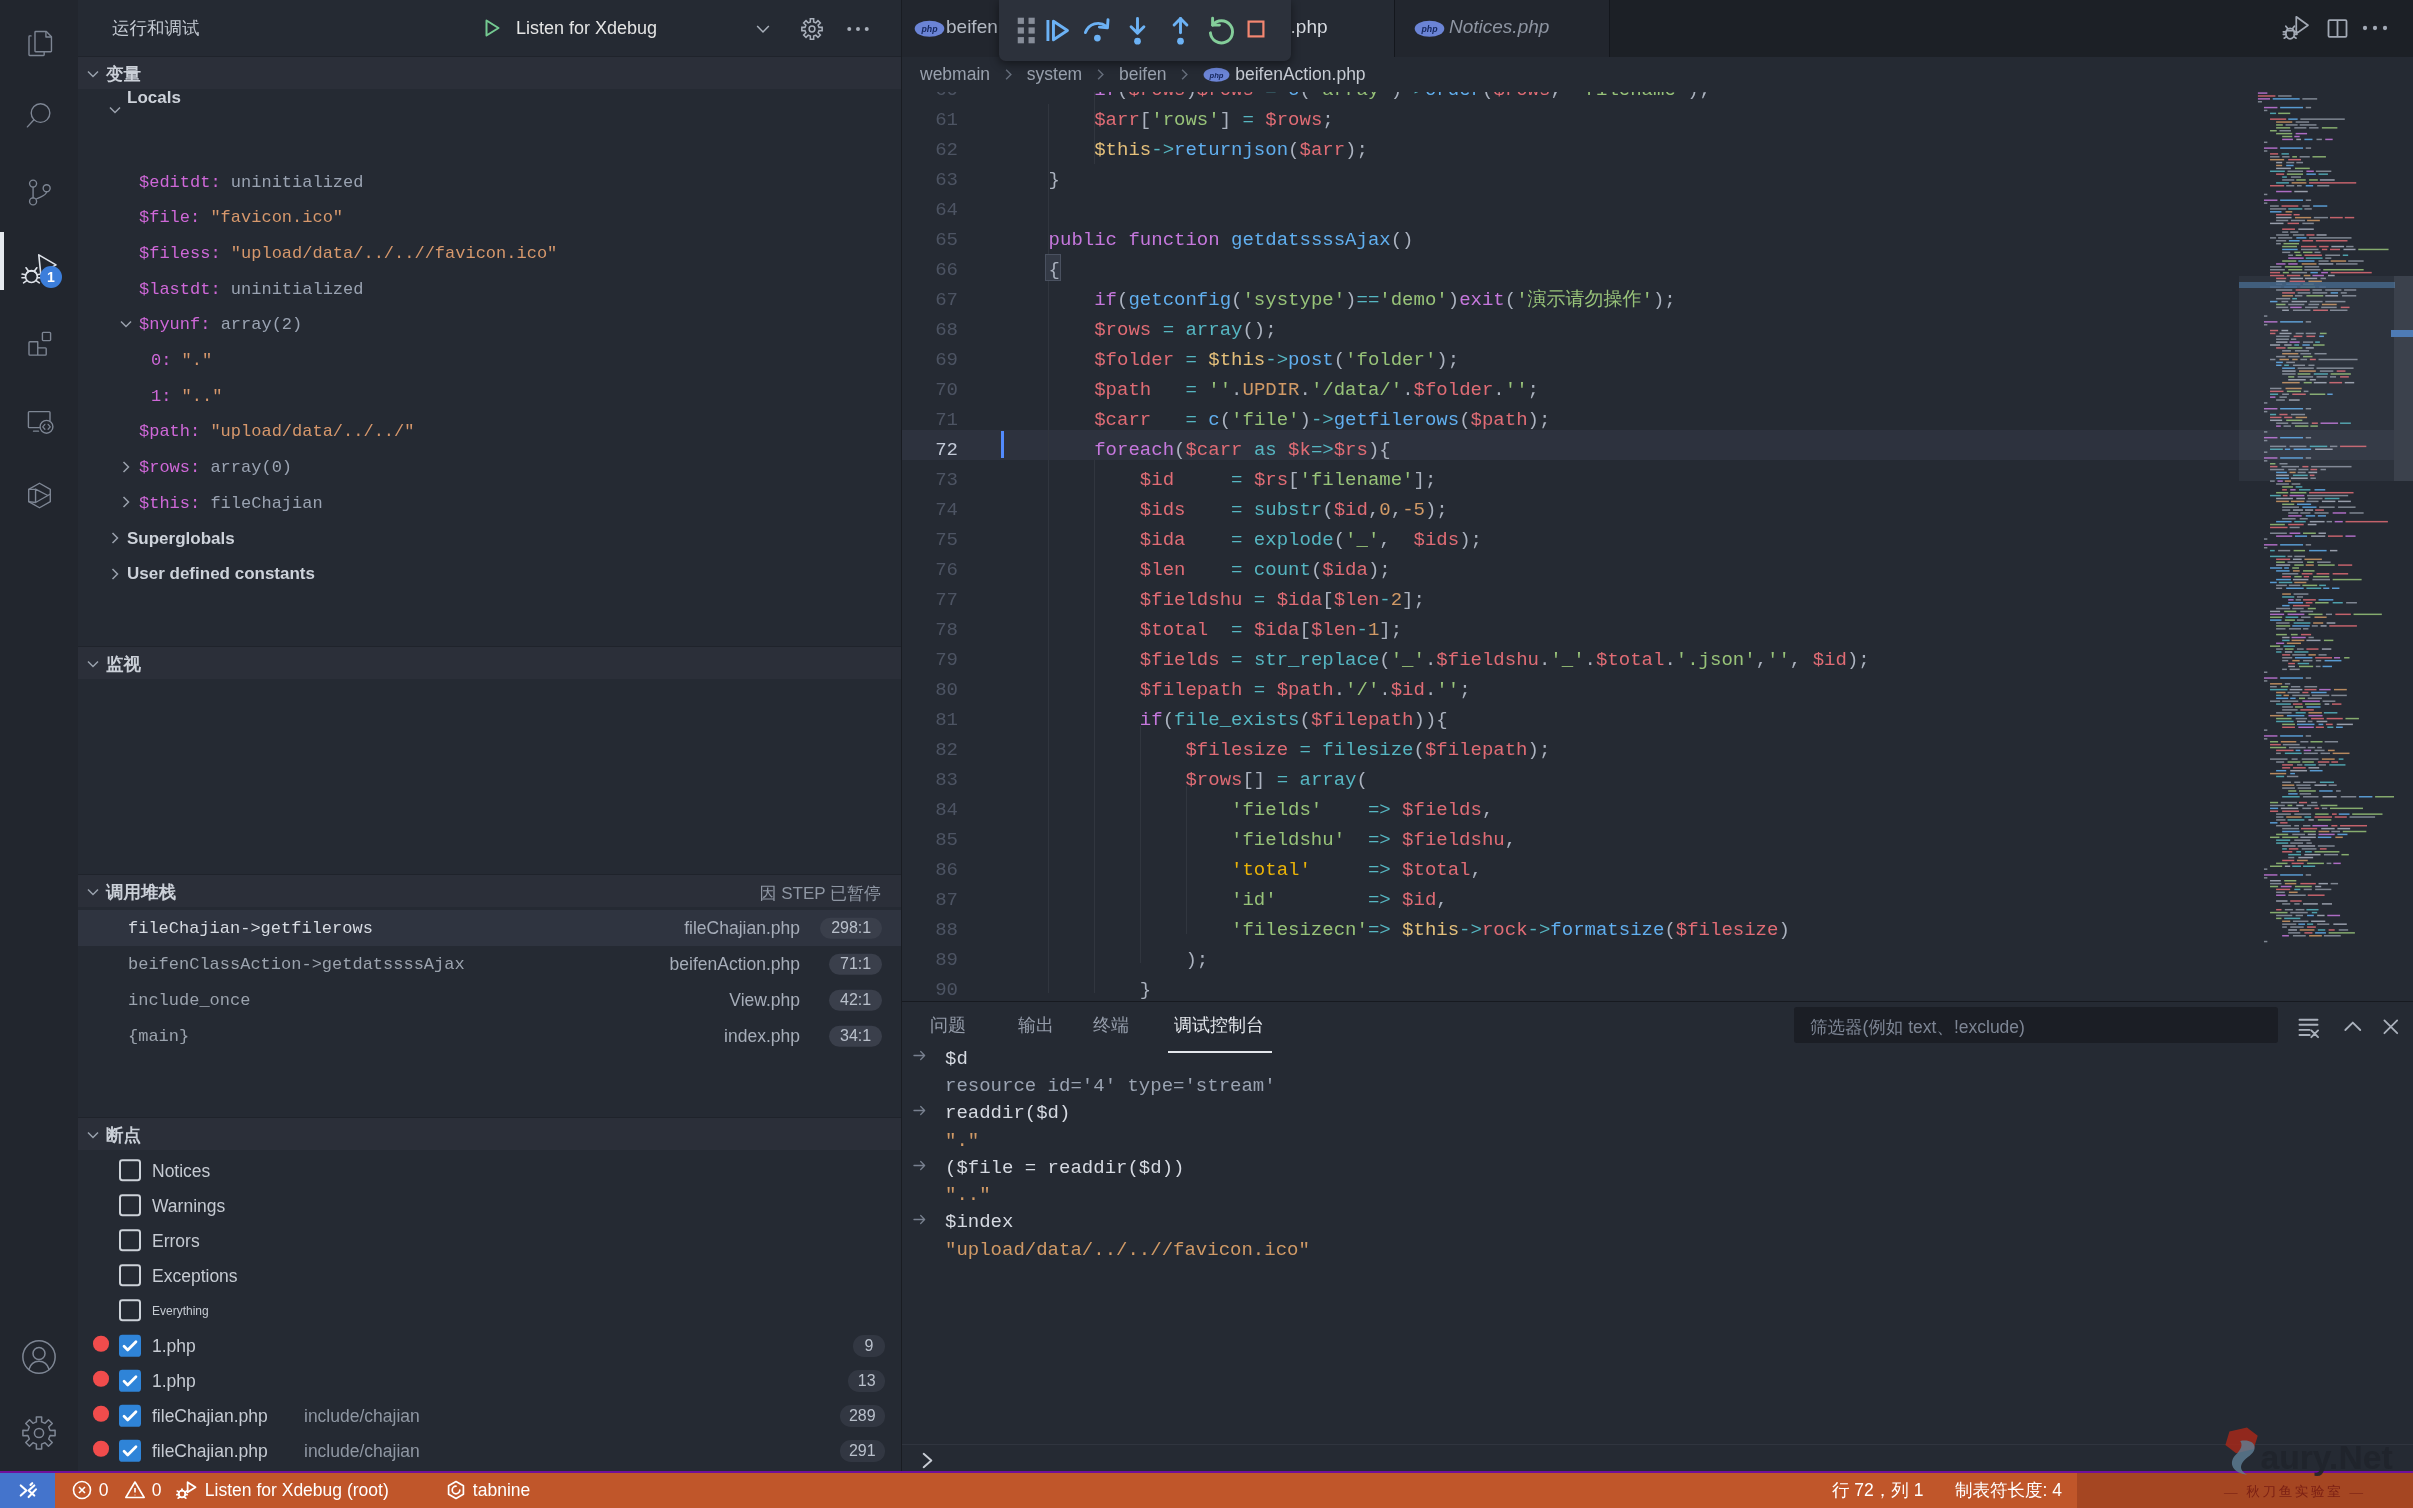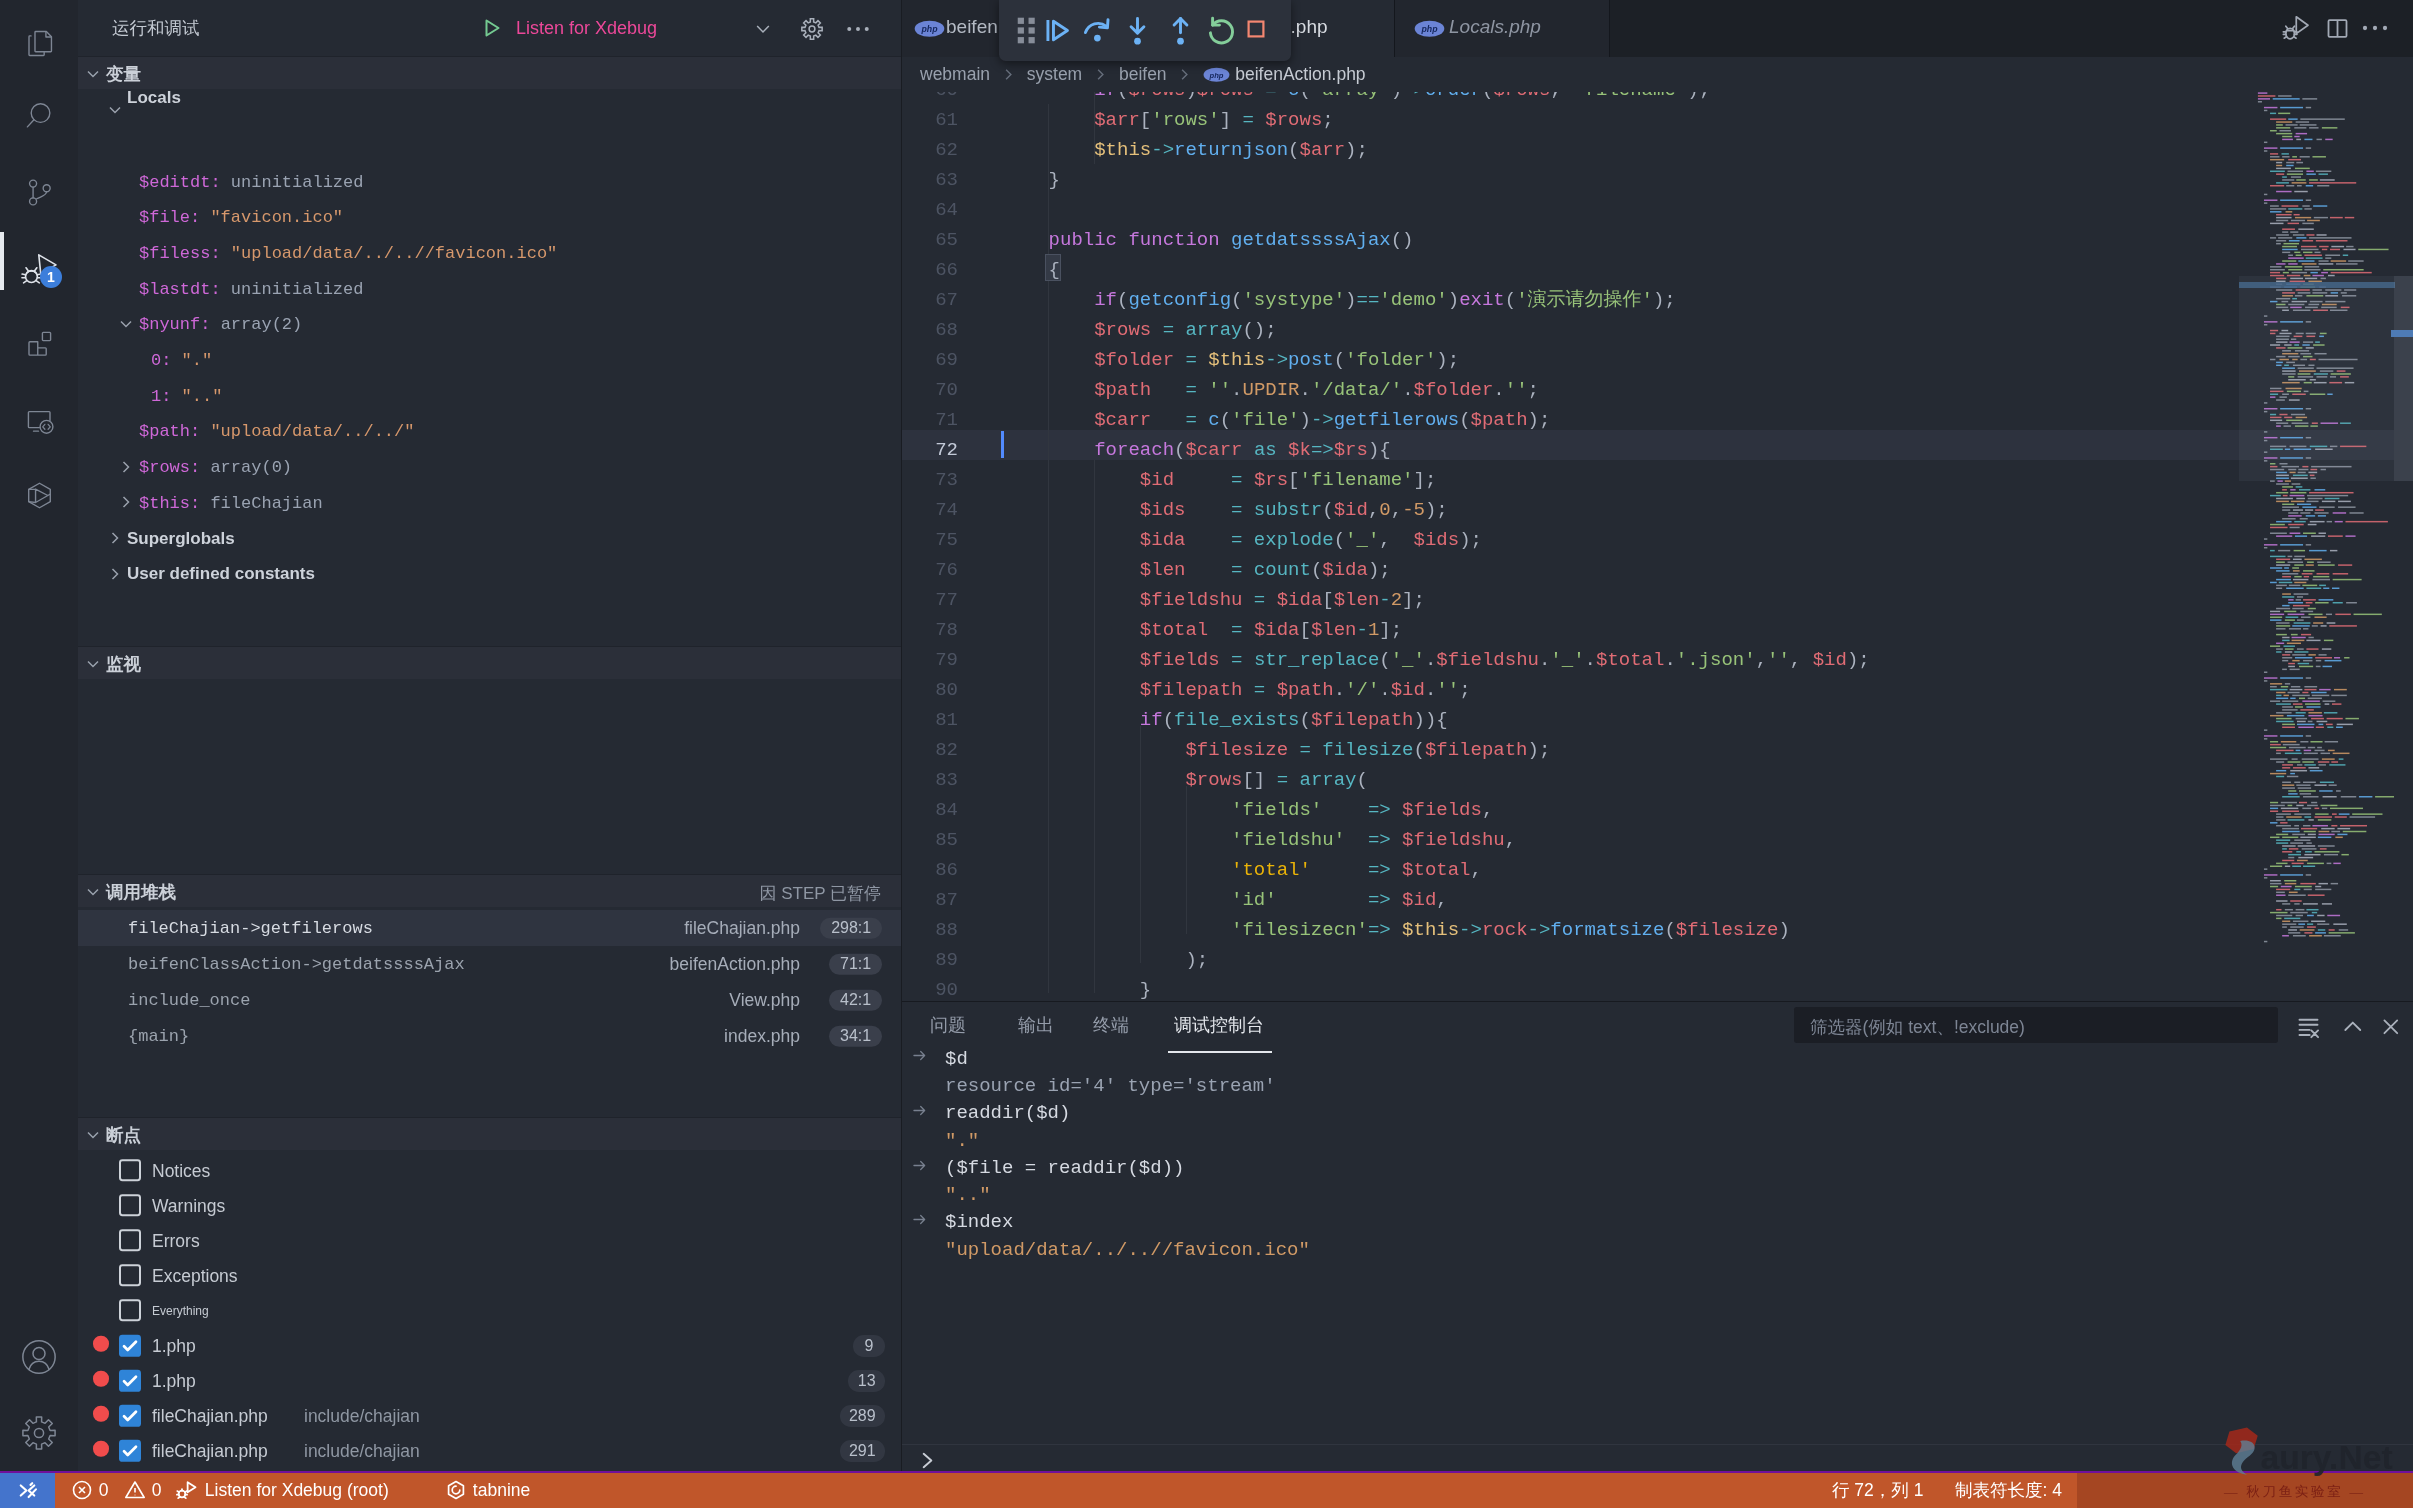--- a/index.html
+++ b/index.html
@@ -99,21 +99,21 @@
           <path d="M10.31 1.84 L13.69 1.84 L13.63 4.99 L15.81 5.89 L17.99 3.62 L20.38 6.01 L18.11 8.19 L19.01 10.37 L22.16 10.31 L22.16 13.69 L19.01 13.63 L18.11 15.81 L20.38 17.99 L17.99 20.38 L15.81 18.11 L13.63 19.01 L13.69 22.16 L10.31 22.16 L10.37 19.01 L8.19 18.11 L6.01 20.38 L3.62 17.99 L5.89 15.81 L4.99 13.63 L1.84 13.69 L1.84 10.31 L4.99 10.37 L5.89 8.19 L3.62 6.01 L6.01 3.62 L8.19 5.89 L10.37 4.99 Z"></path>
           <circle cx="12" cy="12" r="2.9"></circle>
         </svg>
       </div>
 </div>
 <div class="abs" id="sidebar">
 <div class="abs" style="left:34px;top:16px;color:#c3c9d2;font-size:17.5px">运行和调试</div>
 <div class="abs" style="left:401px;top:15.5px"><svg width="24" height="24" viewBox="0 0 24 24" fill="none" stroke="#74c991" stroke-width="2" stroke-linejoin="round">
           <path d="M7.5 4.5l12 7.5-12 7.5z"></path>
         </svg></div>
-<div class="abs" style="left:438px;top:17.5px;color:#ec4899;font-size:18px">Listen for Xdebug</div>
+<div class="abs" style="left:438px;top:17.5px;color:#e5e5e5;font-size:18px">Listen for Xdebug</div>
 <div class="abs" style="left:675px;top:19px;color:#a9b0bb"><svg width="20" height="20" viewBox="0 0 24 24" fill="none" stroke="currentColor" stroke-width="1.8">
           <path d="M5 8.5l7 7 7-7"></path>
         </svg></div>
 <div class="abs" style="left:722px;top:17px;color:#a9b0bb"><svg width="24" height="24" viewBox="0 0 24 24" fill="none" stroke="currentColor" stroke-width="1.5">
           <path d="M10.31 1.84 L13.69 1.84 L13.63 4.99 L15.81 5.89 L17.99 3.62 L20.38 6.01 L18.11 8.19 L19.01 10.37 L22.16 10.31 L22.16 13.69 L19.01 13.63 L18.11 15.81 L20.38 17.99 L17.99 20.38 L15.81 18.11 L13.63 19.01 L13.69 22.16 L10.31 22.16 L10.37 19.01 L8.19 18.11 L6.01 20.38 L3.62 17.99 L5.89 15.81 L4.99 13.63 L1.84 13.69 L1.84 10.31 L4.99 10.37 L5.89 8.19 L3.62 6.01 L6.01 3.62 L8.19 5.89 L10.37 4.99 Z"></path>
           <circle cx="12" cy="12" r="2.9"></circle>
         </svg></div>
 <div class="abs" style="left:766px;top:15px;color:#a9b0bb"><svg width="28" height="28" viewBox="0 0 24 24" fill="currentColor">
           <circle cx="4.5" cy="12" r="1.7"></circle>
           <circle cx="12" cy="12" r="1.7"></circle>
@@ -289,21 +289,21 @@
             <ellipse cx="23" cy="13" rx="22" ry="12" fill="#6b84d6"></ellipse>
             <text x="23" y="18.5" text-anchor="middle" font-family="Liberation Sans" font-style="italic" font-weight="bold" font-size="13" fill="#15265c">php</text>
           </svg></div>
         <div class="abs" style="left:28px;top:16px;color:#d7dbe1;font-size:19px">beifenAction.php</div>
       </div>
 <div class="abs" style="left:493px;top:0;width:214px;height:57px;background:#22262e;border-right:1.3px solid #14171d">
         <div class="abs" style="left:19px;top:19.5px"><svg width="31" height="17.5" viewBox="0 0 46 26">
             <ellipse cx="23" cy="13" rx="22" ry="12" fill="#6b84d6"></ellipse>
             <text x="23" y="18.5" text-anchor="middle" font-family="Liberation Sans" font-style="italic" font-weight="bold" font-size="13" fill="#15265c">php</text>
           </svg></div>
-        <div class="abs" style="left:54px;top:16px;color:#8e95a2;font-size:19px;font-style:italic">Locals.php</div>
+        <div class="abs" style="left:54px;top:16px;color:#8e95a2;font-size:19px;font-style:italic">Notices.php</div>
       </div>
 <div class="abs" style="left:1378px;top:12px;color:#a2a9b5"><svg width="32" height="32" viewBox="0 0 24 24" fill="none" stroke="currentColor" stroke-width="1.3" stroke-linecap="round" stroke-linejoin="round">
           <path d="M12.2 3.6L21 9.9l-8.8 6.3z"></path>
           <ellipse cx="7.6" cy="16.2" rx="3.2" ry="3.9"></ellipse>
           <path d="M4.9 13.9h5.4"></path>
           <path d="M5.7 12.4L4.4 10.7M9.5 12.4l1.3-1.7"></path>
           <path d="M4.4 14.9H2.5M4.4 16.7H2.5M4.8 18.6l-1.7 1"></path>
           <path d="M10.8 14.9h1.9M10.8 16.7h1.9M10.4 18.6l1.7 1"></path>
         </svg></div>
 <div class="abs" style="left:1422px;top:15px;color:#a2a9b5"><svg width="27" height="27" viewBox="0 0 24 24" fill="none" stroke="currentColor" stroke-width="1.6">

